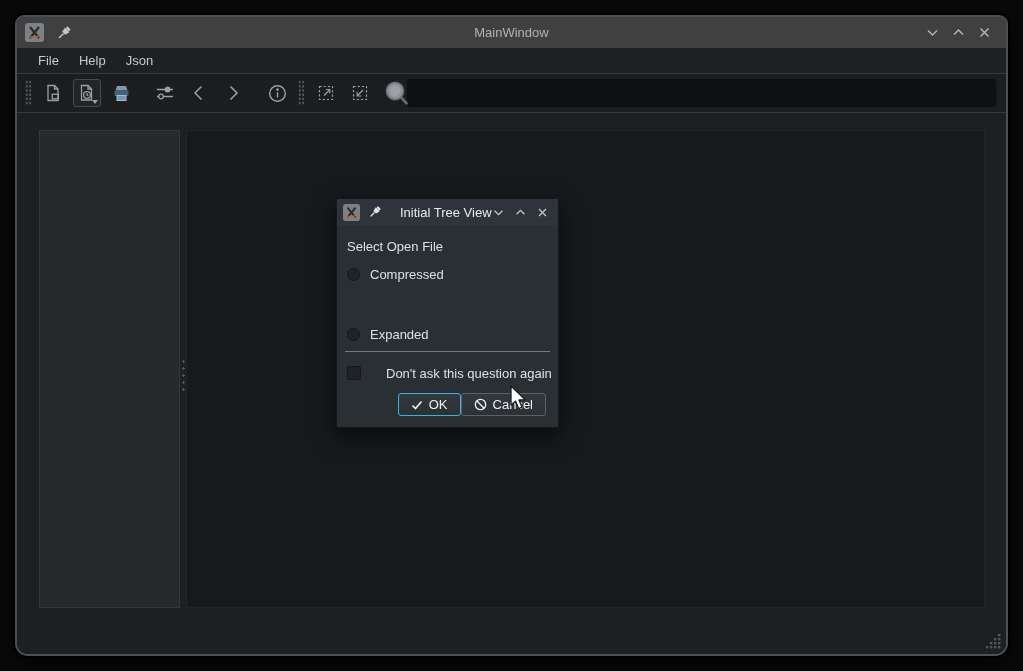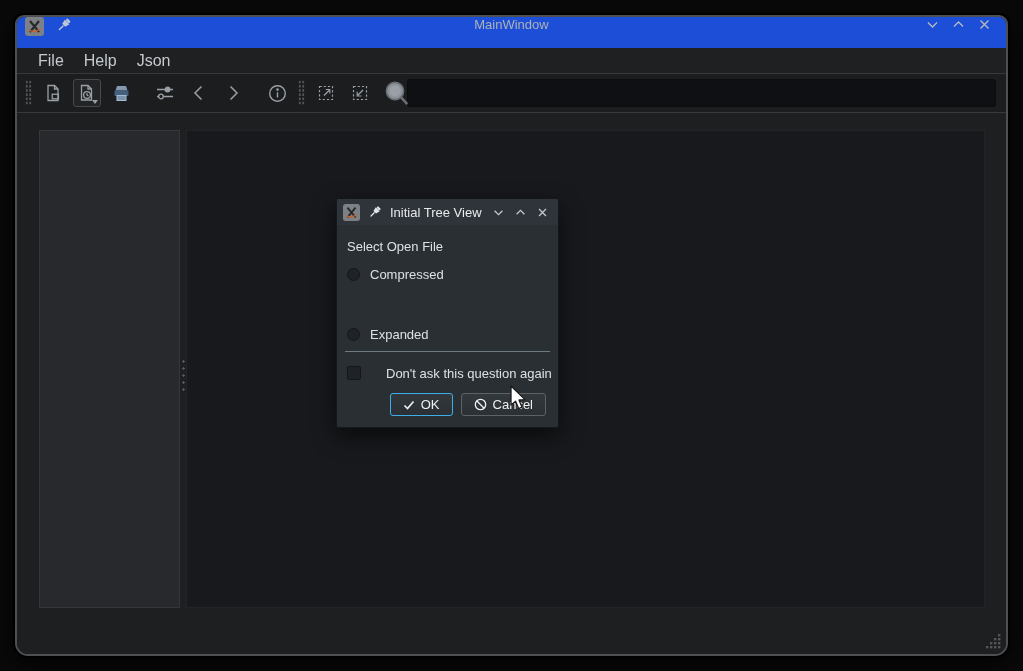--- a/index.html
+++ b/index.html
@@ -4,29 +4,29 @@
 <style>
   html,body{margin:0;padding:0;width:1023px;height:671px;background:#090909;overflow:hidden;
     font-family:"Liberation Sans",sans-serif;-webkit-font-smoothing:antialiased;}
   .screen{position:relative;width:1023px;height:671px;}
 
   
   .window{position:absolute;left:15px;top:15px;width:989px;height:637px;
     background:#1d1f21;border:2px solid #4d5053;border-radius:9px 9px 13px 13px;
     box-shadow:0 0 0 2px #000,0 6px 24px rgba(0,0,0,.8);overflow:hidden;}
 
-  .titlebar{position:relative;height:31px;background:#1d4ed8;display:flex;align-items:flex-start;}
+  .titlebar{position:relative;height:31px;background:#404040;display:flex;align-items:center;}
   .appicon{display:inline-flex;margin-left:8px;width:19px;height:19px;}
   .pin{display:inline-flex;margin-left:12px;width:16px;height:16px;opacity:.92;}
   .title{position:absolute;left:0;right:0;text-align:center;font-size:13px;color:#aeb2b5;pointer-events:none;}
   .wc{margin-left:auto;display:flex;align-items:center;gap:11px;padding-right:14px;z-index:2;}
   .wcbtn{display:inline-flex;width:15px;height:15px;cursor:default;}
 
   .menubar{height:25px;background:#1e2022;display:flex;align-items:center;padding-left:11px;}
-  .menuitem{font-size:16px;color:#c6cacd;padding:2px 10px;border-radius:2px;}
+  .menuitem{font-size:13px;color:#c6cacd;padding:2px 10px;border-radius:2px;}
 
   .toolbar{height:38px;border-top:1px solid #37393b;border-bottom:1px solid #37393b;
     background:#1b1d1f;display:flex;align-items:center;padding:0 4px;}
   .thandle{width:7px;height:26px;margin:0 4px;
     background-image:radial-gradient(circle,#55585b 1.1px,transparent 1.3px);
     background-size:3.5px 4.2px;}
   .tbtn{display:inline-flex;align-items:center;justify-content:center;width:28px;height:28px;
     background:transparent;border:1px solid transparent;border-radius:3px;padding:0;margin:0 3px;position:relative;}
   .tbtn.checked{background:#222426;border-color:#47494c;}
   .tbtn .dd{position:absolute;right:2px;bottom:2px;width:0;height:0;
@@ -45,37 +45,37 @@
     background-image:radial-gradient(circle,#55585b 1.2px,transparent 1.4px);background-size:5px 7px;}
   .grip{position:absolute;right:5px;bottom:5px;display:inline-flex;opacity:.85;}
 
   
   .dialog{position:absolute;left:336px;top:198px;width:221px;height:228px;
     border:1px solid #15181b;border-radius:2px;box-shadow:0 8px 22px rgba(0,0,0,.6);
     background:#2a2f34;overflow:hidden;}
   .dtitlebar{height:26px;background:#2f343a;display:flex;align-items:center;}
   .dappicon{display:inline-flex;margin-left:6px;width:17px;height:17px;}
   .dpin{display:inline-flex;margin-left:8px;width:14px;height:14px;}
-  .dtitle{font-size:13px;color:#e7eaec;margin-left:8px;white-space:nowrap;}
+  .dtitle{font-size:13px;color:#e7eaec;margin-left:18px;white-space:nowrap;}
   .dwc{margin-left:auto;display:flex;align-items:center;gap:9px;padding-right:9px;}
   .dwcbtn{display:inline-flex;width:13px;height:13px;}
   .dbody{position:relative;height:202px;font-size:13px;color:#dde1e4;}
   .prompt{position:absolute;left:10px;top:14px;}
   .opt{position:absolute;left:10px;display:flex;align-items:center;gap:10px;height:26px;}
   .opt0{top:36px}.opt1{top:66px}.opt2{top:96px}
   .radio{width:13px;height:13px;border-radius:50%;background:#1f2327;border:1px solid #141619;
     box-sizing:border-box;flex:none;}
   .opt.checked .radio{position:relative;}
   .opt.checked .radio::after{content:'';position:absolute;left:3px;top:3px;width:5px;height:5px;
     border-radius:50%;background:#b6bbc0;}
   .dsep{position:absolute;left:8px;right:8px;top:126px;height:1px;background:#6e7a82;}
   .chkrow{position:absolute;left:10px;top:138px;display:flex;align-items:center;gap:25px;height:20px;}
   .checkbox{width:14px;height:14px;background:#1f2327;border:1px solid #141619;border-radius:2px;
     box-sizing:border-box;flex:none;}
-  .btnrow{position:absolute;right:12px;bottom:11px;display:flex;gap:8px;}
+  .btnrow{position:absolute;right:12px;bottom:11px;display:flex;}
   .dbtn{display:inline-flex;align-items:center;gap:6px;height:23px;padding:0 12px;
     font-family:"Liberation Sans",sans-serif;font-size:13px;color:#eef0f1;
     background:linear-gradient(180deg,#33383d,#2b3035);border:1px solid #5d6266;border-radius:3px;}
   .dbtn.ok{border-color:#3daee9;}
 
   .cursor{position:absolute;left:509px;top:385px;z-index:50;pointer-events:none;}
   svg{display:block;}
 </style>
 </head>
 <body>

